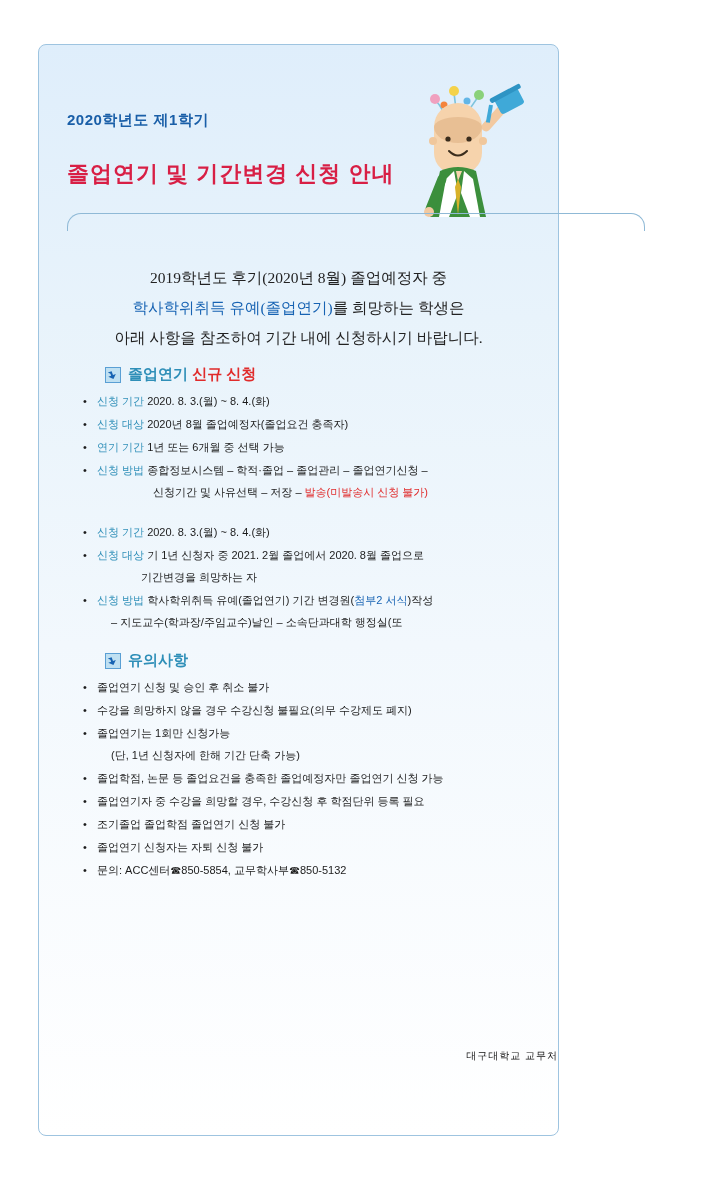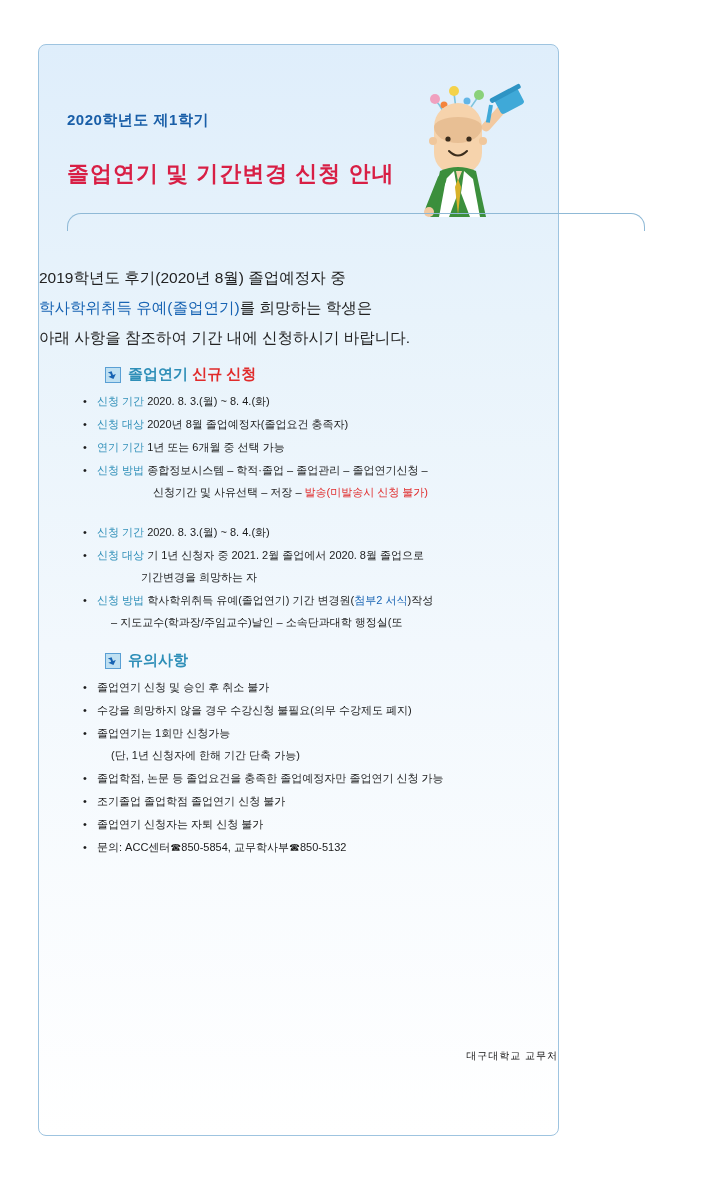--- a/index.html
+++ b/index.html
@@ -74,24 +74,25 @@
     width: 140px;
     height: 145px;
   }
   .illus svg { display: block; }
 
   .intro {
     position: absolute;
     left: 0;
     top: 218px;
     width: 100%;
-    text-align: left;
+    text-align: center;
     font-size: 15.5px;
     color: #222;
     line-height: 30px;
+    font-family: Liberation Serif, serif;
   }
   .intro .blue {
     color: #1763b3;
   }
   .sections {
     position: absolute;
     left: 26px;
     top: 320px;
     width: 582px;
   }
@@ -259,20 +260,21 @@
             <path d="M4 4 h4 v4 h3 l-4 4 l-4 -4 h3 v-2 z" fill="#1763b3" transform="rotate(-20 8 8)"></path>
           </svg>
         </span>
         <span class="sec-title">유의사항</span>
       </div>
       <ul class="bullets">
         <li>졸업연기 신청 및 승인 후 취소 불가</li>
         <li>수강을 희망하지 않을 경우 수강신청 불필요(의무 수강제도 폐지)</li>
         <li><span>졸업연기는 1회만 신청가능</span><span class="indent3">(단, 1년 신청자에 한해 기간 단축 가능)</span></li>
         <li>졸업학점, 논문 등 졸업요건을 충족한 졸업예정자만 졸업연기 신청 가능</li>
+        <li>졸업연기자 중 수강을 희망할 경우, 수강신청 후 학점단위 등록 필요</li>
         <li>조기졸업 졸업학점 졸업연기 신청 불가</li>
         <li>졸업연기 신청자는 자퇴 신청 불가</li>
         <li>문의: ACC센터☎850-5854, 교무학사부☎850-5132</li>
       </ul>
     </div>
 
   </div>
 
   <div class="footer">대구대학교 교무처</div>
 

